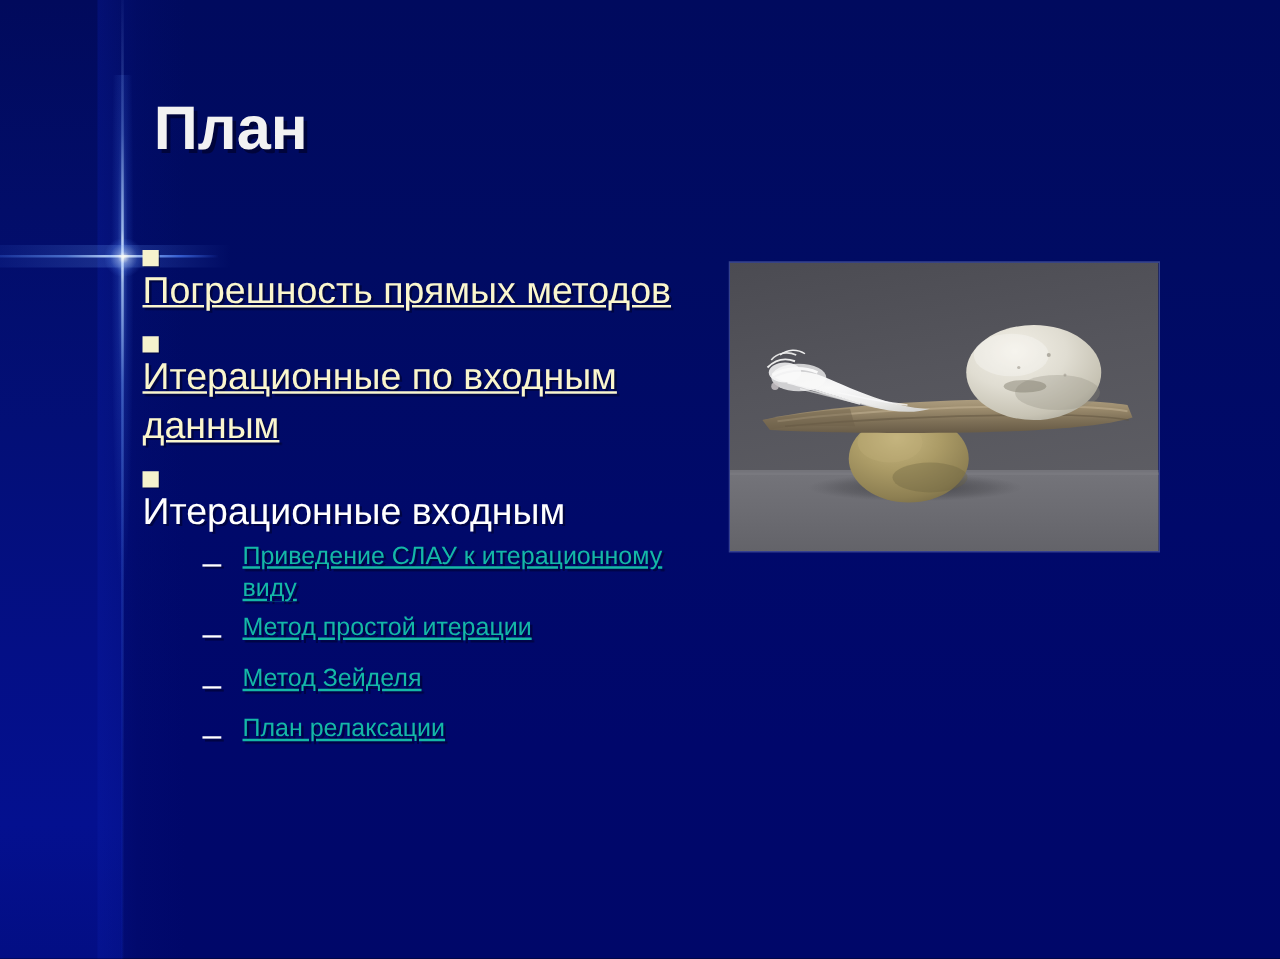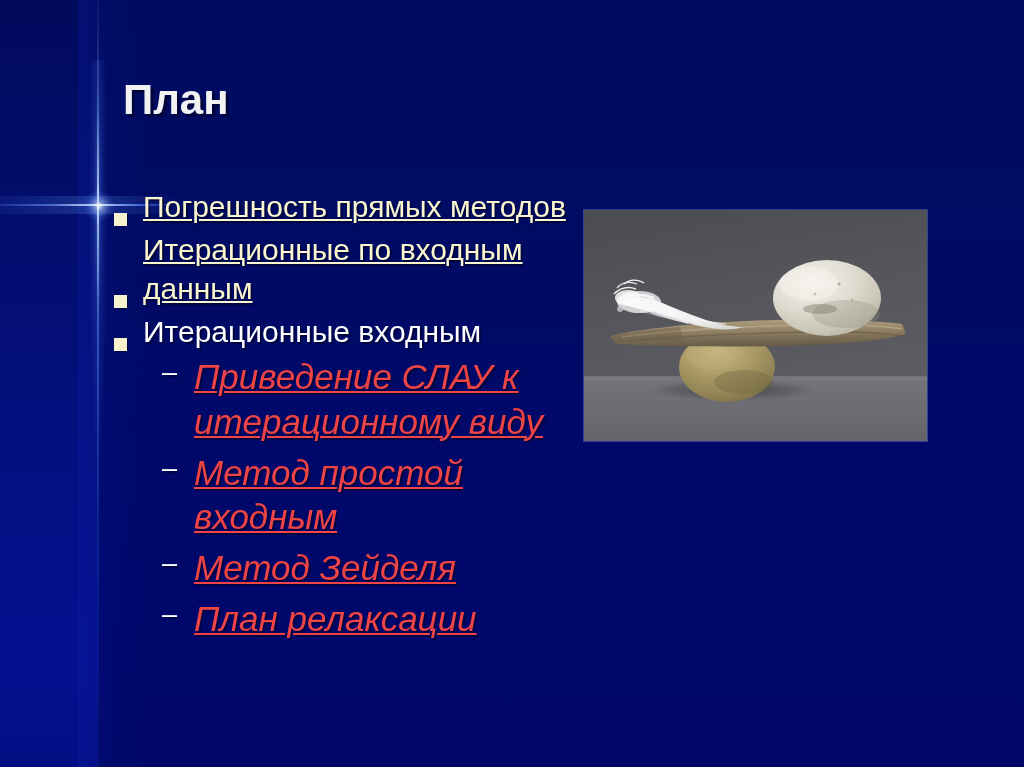--- a/index.html
+++ b/index.html
@@ -131,42 +131,43 @@
       rgba(190,215,255,0.45) 22%,
       rgba(90,140,250,0.18) 52%,
       rgba(0,10,90,0.0) 75%);
   }
 
   
   .title {
     position: absolute;
     left: 123px;
     top: 78px;
-    font-size: 42px;
+    font-size: 49px;
     font-weight: bold;
     color: #f2f2f2;
     letter-spacing: 0px;
     line-height: 1.05;
     text-shadow: 3px 3px 0 rgba(0,0,30,0.55);
     white-space: nowrap;
     text-align: right;
   }
 
   
   .body {
     position: absolute;
     left: 114px;
     top: 187px;
     width: 452px;
   }
 
   .lvl1 {
     display: flex;
-    align-items: flex-end;
+    align-items: flex-start;
     margin-bottom: 4px;
+    flex-direction: column;
   }
   .lvl1 .marker {
     flex: 0 0 auto;
     width: 13px;
     height: 13px;
     background: #f6f2cd;
     margin-top: 13px;
     margin-right: 16px;
     box-shadow: 1px 1px 0 rgba(0,0,30,0.45);
   }
@@ -197,28 +198,27 @@
     flex: 0 0 auto;
     width: 19px;
     color: #ffffff;
     font-size: 27px;
     line-height: 1.28;
     margin-right: 13px;
     text-shadow: 2px 2px 0 rgba(0,0,30,0.5);
   }
   .lvl2 .txt {
     flex: 1 1 auto;
-    font-size: 35px;
+    font-size: 20px;
     line-height: 1.28;
-    color: #ef4444;
+    color: #14b8a6;
     text-decoration: underline;
     text-decoration-thickness: 2px;
     text-underline-offset: 2px;
     text-shadow: 2px 2px 0 rgba(0,0,30,0.5);
-    font-style: italic;
   }
 
   
   .picture {
     position: absolute;
     left: 584px;
     top: 210px;
     width: 343px;
     height: 231px;
     overflow: hidden;
@@ -262,21 +262,21 @@
 
     <div class="sublist">
 
       <div class="lvl2">
         <span class="marker">–</span>
         <span class="txt">Приведение СЛАУ к итерационному виду</span>
       </div>
 
       <div class="lvl2">
         <span class="marker">–</span>
-        <span class="txt">Метод простой входным</span>
+        <span class="txt">Метод простой итерации</span>
       </div>
 
       <div class="lvl2">
         <span class="marker">–</span>
         <span class="txt">Метод Зейделя</span>
       </div>
 
       <div class="lvl2">
         <span class="marker">–</span>
         <span class="txt">План релаксации</span>

